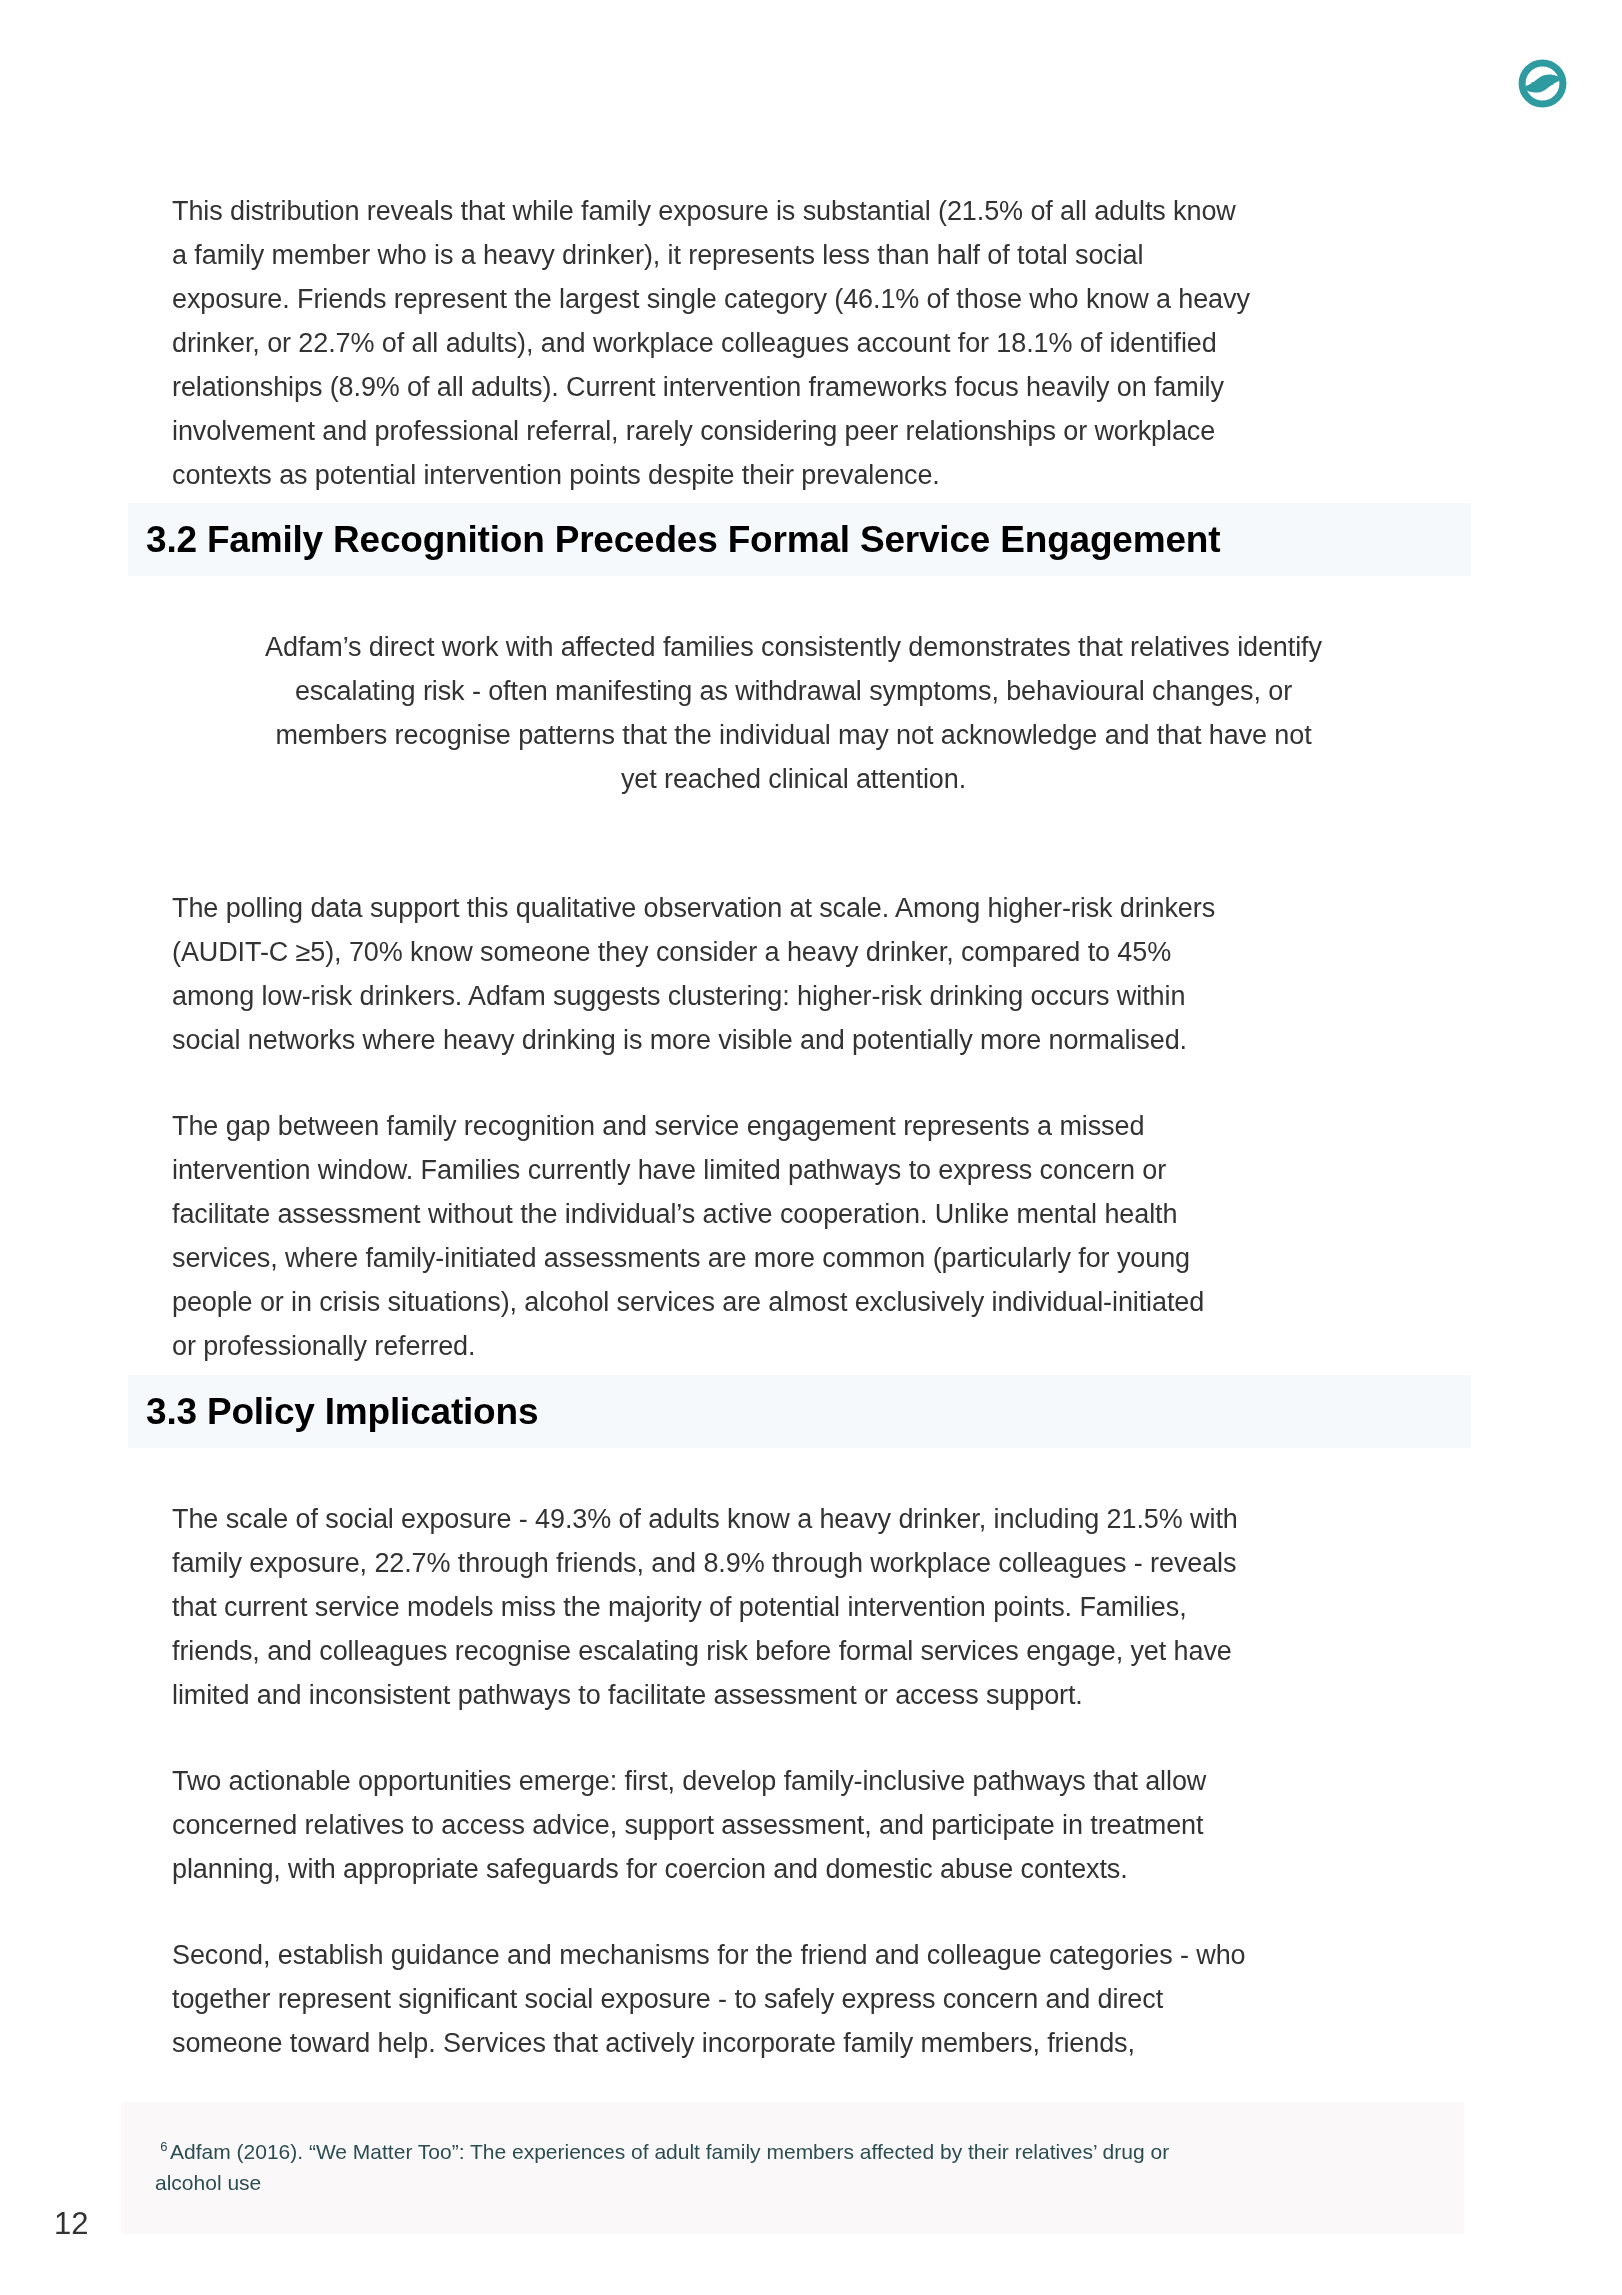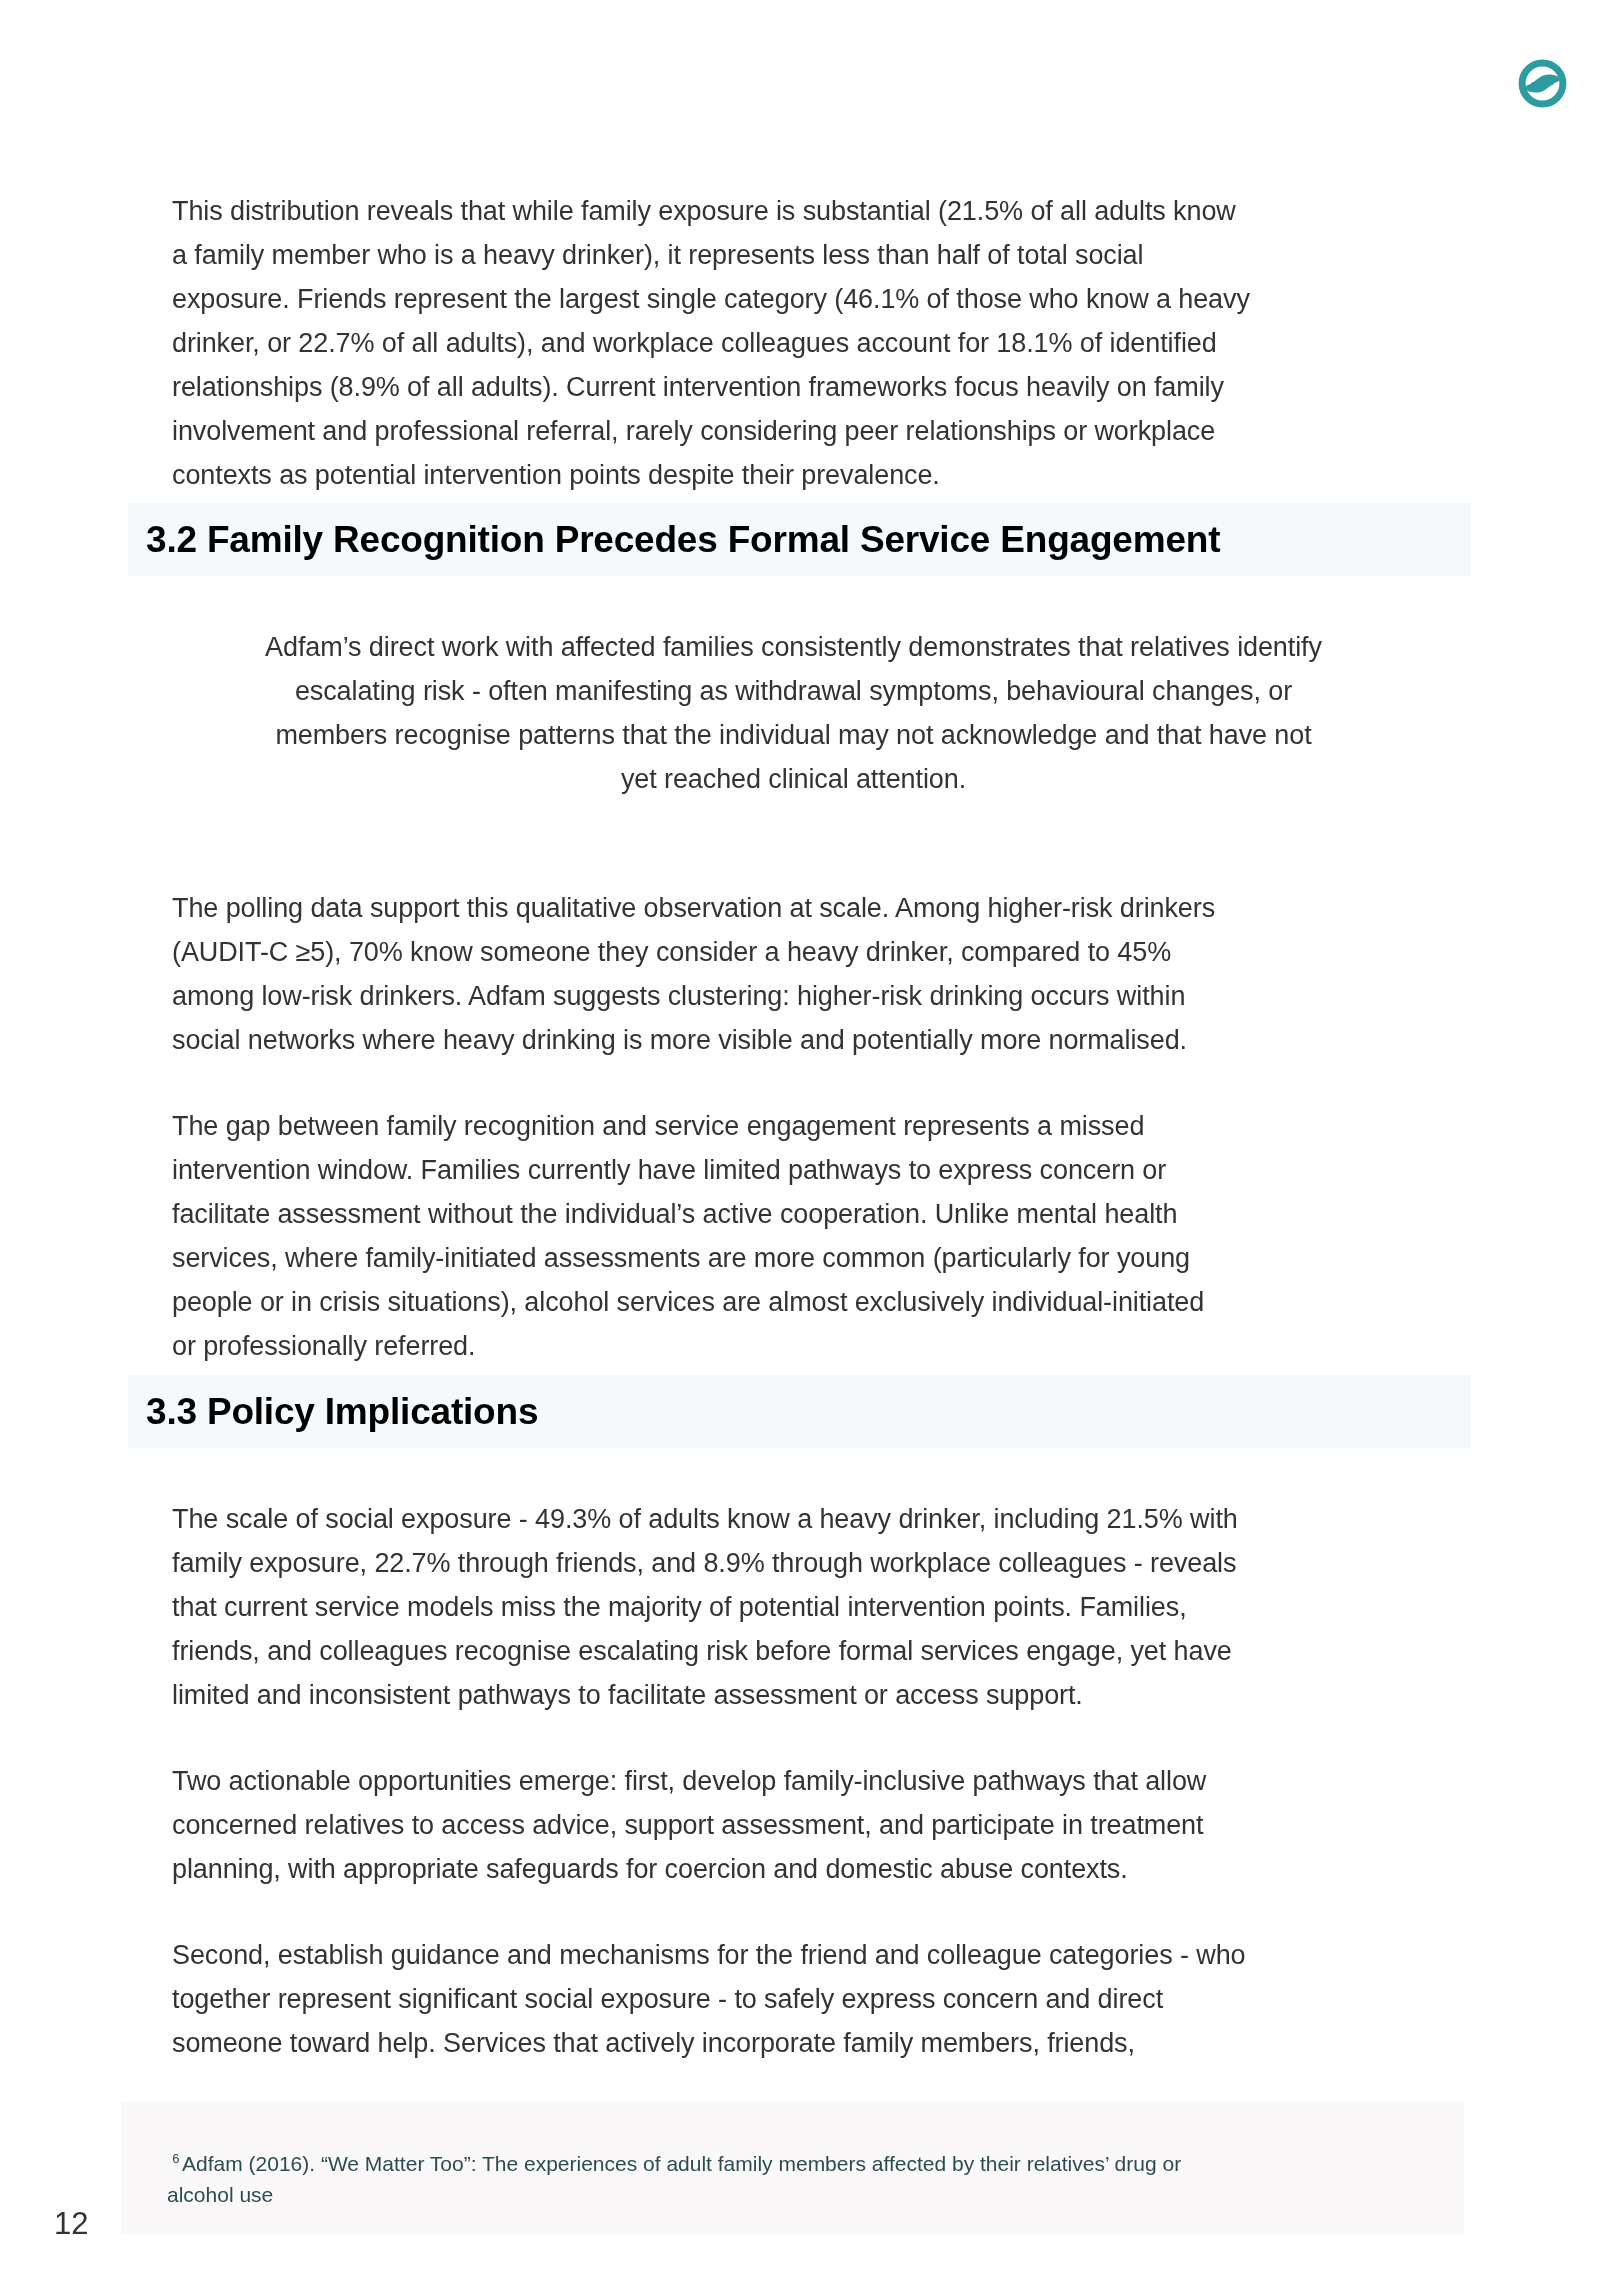--- a/index.html
+++ b/index.html
@@ -15,21 +15,21 @@
     .para sup { font-size: 15.7px; line-height: 0; vertical-align: 11.8px; }
 
     .section-heading { position: absolute; left: 128px; width: 1343px; height: 73px;
             background: #f6f9fc; margin: 0; box-sizing: border-box; }
     .section-heading h2 { position: absolute; left: 18px; top: 0; margin: 0;
             font-family: "Liberation Sans", "DejaVu Sans", sans-serif; font-weight: bold;
             font-size: 37px; line-height: 73px; color: #000000; letter-spacing: -0.2px; white-space: nowrap; }
 
     .footnote-box { position: absolute; left: 121px; top: 2102px; width: 1343px; height: 132px;
             background: #fbf8f9; }
-    .footnote { position: absolute; left: 30px; top: 30px; margin: 16px;
+    .footnote { position: absolute; left: 30px; top: 30px; margin: 4px;
             font-family: "Liberation Sans", "DejaVu Sans", sans-serif;
             font-size: 21px; line-height: 31px; color: #2a4d52; }
     .footnote .line { display: block; white-space: nowrap; }
     .footnote .fn-mark { font-size: 13px; vertical-align: 7.9px; line-height: 0; margin-right: 2.6px; margin-left: 5.2px; }
 
     .page-number { position: absolute; left: 54px; top: 2207px; margin: 0;
             font-family: "Liberation Sans", "DejaVu Sans", sans-serif;
             font-size: 31px; line-height: 33px; color: #333333; }
   </style>
 </head>

